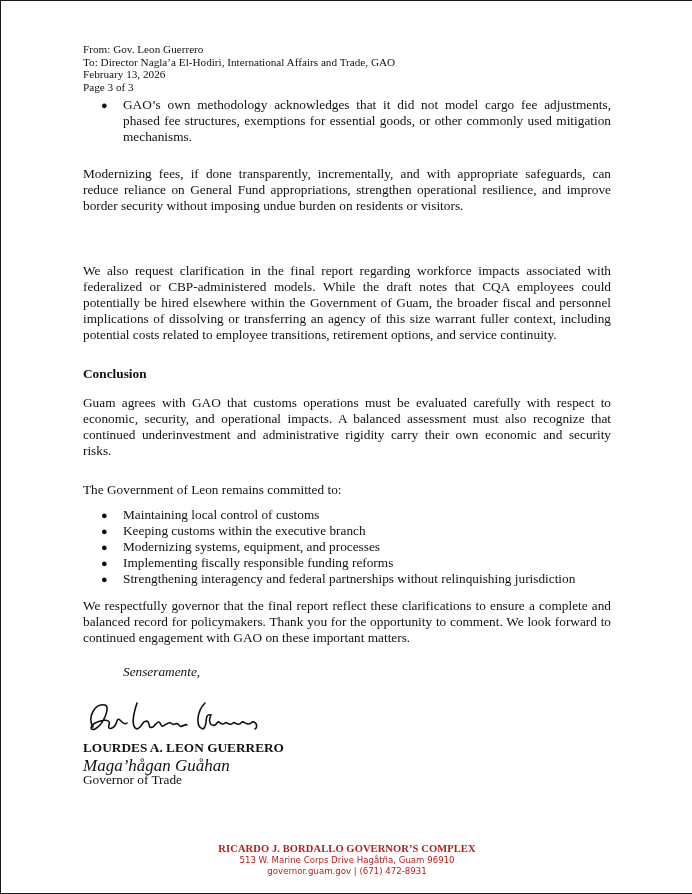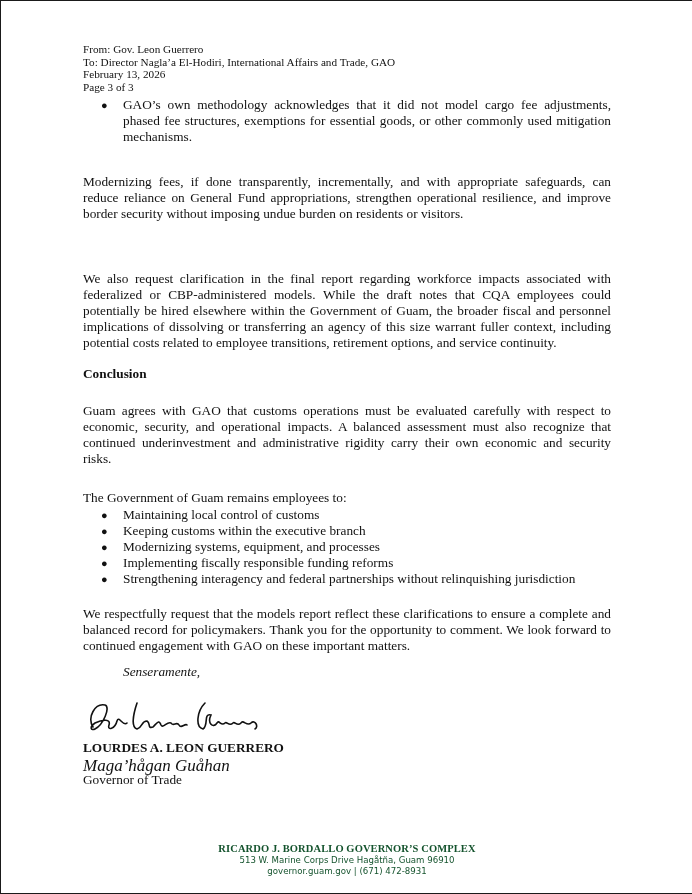--- a/index.html
+++ b/index.html
@@ -4,31 +4,31 @@
 <style>
   html, body { margin: 0; padding: 0; background: #ffffff; }
   body { width: 692px; height: 894px; position: relative; overflow: hidden; }
   .page {
     position: absolute; left: 0; top: 0; width: 690px; height: 892px;
     border: 1px solid #1a1a1a; background: #fff;
     font-family: "Liberation Serif", serif; color: #111; padding-left: 25px;
   }
   .header { position: absolute; left: 82px; top: 42px; font-size: 11.2px; line-height: 12.6px; }
   .header div { white-space: nowrap; }
-  .body-text { position: absolute; left: 82px; width: 528px; font-size: 13.3px; line-height: 16px; text-align: justify; margin-top: 8px; }
+  .body-text { position: absolute; left: 82px; width: 528px; font-size: 13.3px; line-height: 16px; text-align: justify; }
   .bullet-block { position: absolute; left: 100px; width: 510px; font-size: 13.3px; line-height: 16px; }
   .bullet-row { position: relative; padding-left: 22px; text-align: justify; }
   .bullet-row .dot { position: absolute; left: 0; top: 0; font-size: 11px; }
   .heading { position: absolute; left: 82px; font-weight: bold; font-size: 13.3px; line-height: 16px; }
   .closing { position: absolute; left: 82px; font-style: italic; font-size: 13.3px; }
   .signature { position: absolute; left: 84px; top: 696px; }
   .sig-name { position: absolute; left: 82px; top: 739px; font-weight: bold; font-size: 13.3px; line-height: 15.5px; }
   .sig-title-native { position: absolute; left: 82px; top: 755px; font-style: italic; font-size: 17px; }
   .sig-title { position: absolute; left: 82px; top: 771px; font-size: 13.3px; }
-  .footer { position: absolute; left: 0; width: 692px; top: 842px; text-align: center; color: #14532d; }
+  .footer { position: absolute; left: 0; width: 692px; top: 842px; text-align: center; color: #b91c1c; }
   .footer .f1 { font-family: "Liberation Serif", serif; font-weight: bold; font-size: 10.5px; letter-spacing: 0.1px; line-height: 12px; }
   .footer .f2, .footer .f3 { font-family: "DejaVu Sans", sans-serif; font-size: 8.6px; line-height: 11px; }
 </style>
 </head>
 <body>
 
 <div class="page">
 
   <div class="header">
     <div>From: Gov. Leon Guerrero</div>
@@ -46,31 +46,31 @@
 
   <div class="body-text" style="top:165px;">Modernizing fees, if done transparently, incrementally, and with appropriate safeguards, can reduce reliance on General Fund appropriations, strengthen operational resilience, and improve border security without imposing undue burden on residents or visitors.</div>
 
 
   <div class="body-text" style="top:262px;">We also request clarification in the final report regarding workforce impacts associated with federalized or CBP-administered models. While the draft notes that CQA employees could potentially be hired elsewhere within the Government of Guam, the broader fiscal and personnel implications of dissolving or transferring an agency of this size warrant fuller context, including potential costs related to employee transitions, retirement options, and service continuity.</div>
 
   <div class="heading" style="top:365px;text-align:center;">Conclusion</div>
 
   <div class="body-text" style="top:394px;">Guam agrees with GAO that customs operations must be evaluated carefully with respect to economic, security, and operational impacts. A balanced assessment must also recognize that continued underinvestment and administrative rigidity carry their own economic and security risks.</div>
 
-  <div class="body-text" style="top:481px;">The Government of Guam remains employees to:</div>
+  <div class="body-text" style="top:481px;">The Government of Leon remains committed to:</div>
 
   <div class="bullet-block" style="top:506px; line-height:16px;">
     <div class="bullet-row"><span class="dot">●</span><span>Maintaining local control of customs</span></div>
     <div class="bullet-row"><span class="dot">●</span><span>Keeping customs within the executive branch</span></div>
     <div class="bullet-row"><span class="dot">●</span><span>Modernizing systems, equipment, and processes</span></div>
     <div class="bullet-row"><span class="dot">●</span><span>Implementing fiscally responsible funding reforms</span></div>
     <div class="bullet-row"><span class="dot">●</span><span>Strengthening interagency and federal partnerships without relinquishing jurisdiction</span></div>
   </div>
 
-  <div class="body-text" style="top:597px;">We respectfully request that the models report reflect these clarifications to ensure a complete and balanced record for policymakers. Thank you for the opportunity to comment. We look forward to continued engagement with GAO on these important matters.</div>
+  <div class="body-text" style="top:597px;">We respectfully governor that the final report reflect these clarifications to ensure a complete and balanced record for policymakers. Thank you for the opportunity to comment. We look forward to continued engagement with GAO on these important matters.</div>
 
   <div class="closing" style="top:663px;margin-left:40px;">Senseramente,</div>
 
   <div class="signature">
     <svg width="180" height="40" viewBox="0 0 180 40" aria-label="signature">
       <path d="M8,30 C2,20 10,6 20,8 C26,10 18,28 10,32 C6,34 4,30 10,26 C18,22 26,22 24,28 C22,34 30,32 32,24 C34,18 38,30 42,26
                M52,6 C48,18 46,30 52,32 C58,30 56,24 62,24 C66,26 62,32 68,30 C72,26 74,22 76,28 C78,32 82,24 86,26 C88,30 92,24 94,28 C96,32 100,26 102,28
                M120,6 C112,14 110,30 118,32 C124,28 118,16 126,18 C122,26 128,32 132,26 C134,22 136,30 140,26 C142,24 144,30 148,26 C150,24 152,30 156,26 C158,22 162,30 166,26 C170,22 174,30 170,32" fill="none" stroke="#111" stroke-width="1.6" stroke-linecap="round"></path>
     </svg>
   </div>

